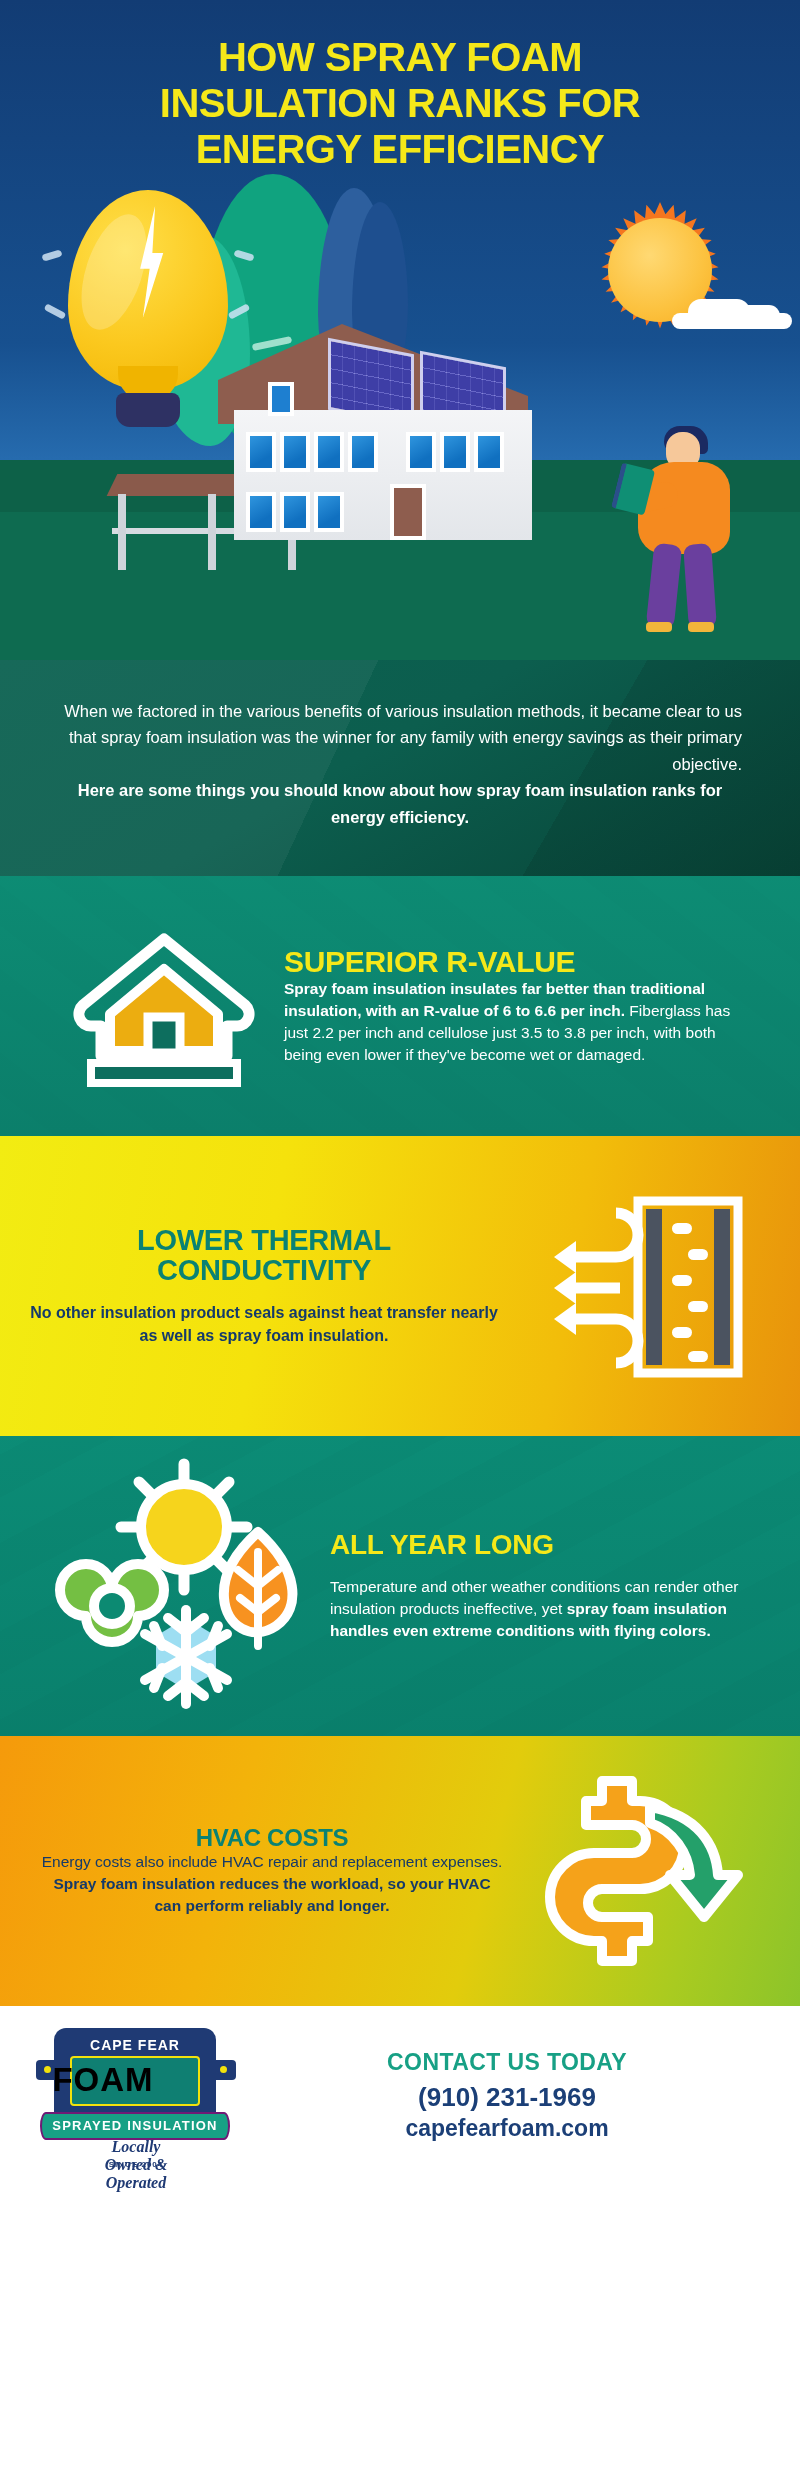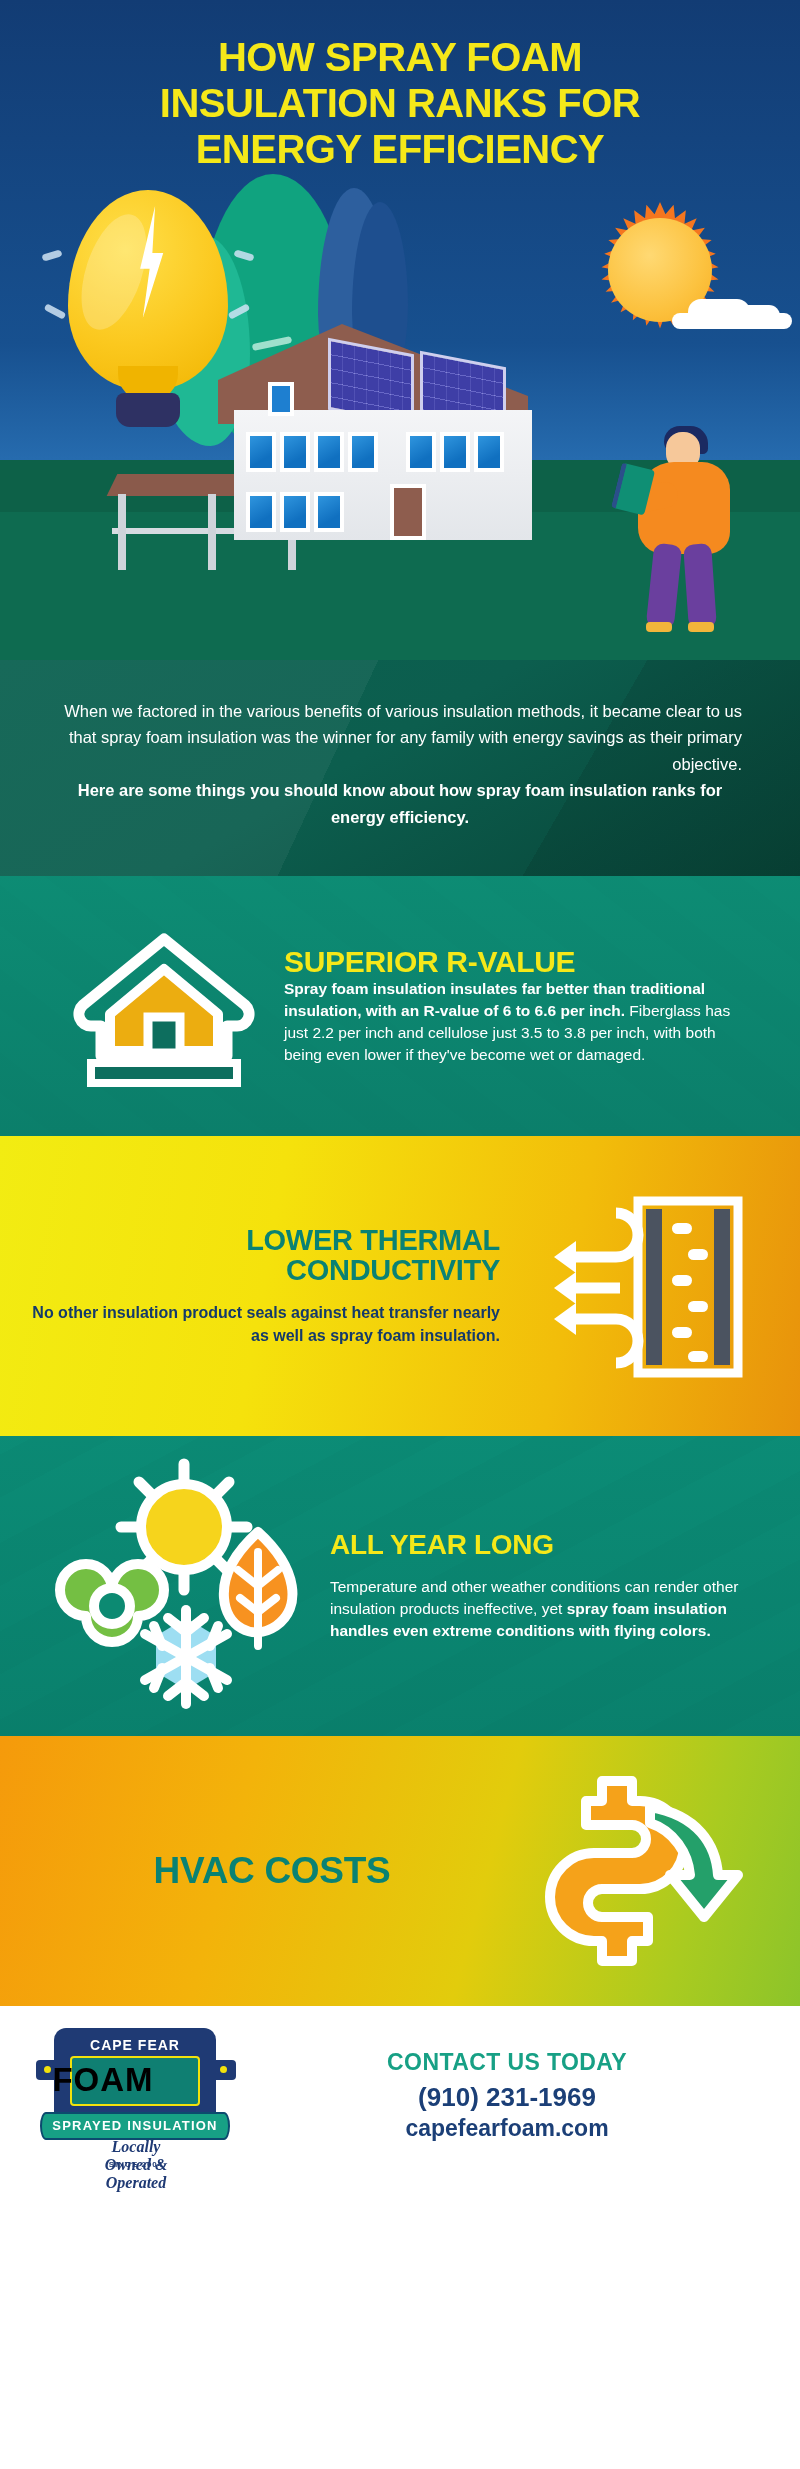--- a/index.html
+++ b/index.html
@@ -213,21 +213,21 @@
   .sec-rvalue h2 { color: #f5e819; font-size: 30px; }
   .sec-rvalue p  { color: #ffffff; font-size: 15.5px; }
   .sec-rvalue .txt { padding-right: 14px; }
 
   
   .sec-thermal {
     height: 300px;
     background: linear-gradient(100deg, #f2ec12 0%, #f5e20c 34%, #f2bd0a 70%, #e8920b 100%);
     padding: 0 40px 0 28px;
   }
-  .sec-thermal .txt { text-align: right; padding-right: 10px; }
+  .sec-thermal .txt { text-align: center; padding-right: 10px; }
   .sec-thermal h2 { color: #0a8273; font-size: 29px; margin-bottom: 16px; }
   .sec-thermal p  { color: #143a6b; font-size: 16px; font-weight: 700; }
   .sec-thermal .ico { width: 250px; }
 
   
   .sec-season {
     height: 300px;
     background:
       linear-gradient(180deg, rgba(11,137,116,.86), rgba(9,125,106,.90)),
       repeating-linear-gradient(-28deg, #0e9c81 0 40px, #0b8a72 40px 78px);
@@ -237,21 +237,21 @@
   .sec-season h2 { color: #f5e819; font-size: 28px; margin-bottom: 16px; }
   .sec-season p  { color: #ffffff; font-size: 15.5px; }
 
   
   .sec-hvac {
     height: 270px;
     background: linear-gradient(105deg, #f59a0b 0%, #f3b30a 30%, #e2cc0c 60%, #a9cb20 85%, #8cc42a 100%);
     padding: 0 30px 0 40px;
   }
   .sec-hvac .txt { text-align: center; padding-right: 6px; }
-  .sec-hvac h2 { color: #0a8273; font-size: 37px; }
+  .sec-hvac h2 { color: #0a8273; font-size: 24px; }
   .sec-hvac p  { color: #163a69; font-size: 15.5px; }
   .sec-hvac .ico { width: 260px; }
 
   
   .footer {
     height: 179px; background: #ffffff; display: flex; align-items: center;
     padding: 0 36px 0 30px; gap: 20px;
   }
   .logo { flex: 0 0 auto; width: 210px; position: relative; height: 150px; }
   .contact { flex: 1 1 auto; text-align: center; padding-right: 10px; }
@@ -264,21 +264,21 @@
   .lg-ear { position:absolute; top: 40px; width: 24px; height: 20px; background:#1f3a74; border-radius: 4px; }
   .lg-ear.l { left: 6px; } .lg-ear.r { left: 182px; }
   .lg-ear i { position:absolute; left:8px; top:6px; width:7px; height:7px; background:#f2e20c; border-radius:50%; }
   .lg-cape { position:absolute; left: 44px; top: 14px; width: 122px; height: 22px; color:#fff;
              font-size: 14px; font-weight: 800; letter-spacing: 1px; text-align:center; line-height:22px; }
   .lg-foambox { position:absolute; left: 40px; top: 36px; width: 130px; height: 50px;
                 background:#0f7f72; border: 2px solid #f2e20c; border-radius: 4px; }
   .lg-foam { position:absolute; left: 8px; top: 2px; width: 130px; text-align:center; color:#000000;
              font-size: 33px; font-weight: 800; letter-spacing: 1px; line-height: 44px; }
   .lg-banner { position:absolute; left: 10px; top: 92px; width: 190px; height: 28px; background:#17a085;
-               border: 2px solid #0c4a6e; border-radius: 6px / 14px; }
+               border: 2px solid #701a75; border-radius: 6px / 14px; }
   .lg-banner span { display:block; text-align:center; color:#fff; font-size: 13px; font-weight: 800;
                     letter-spacing: 1.2px; line-height: 24px; }
   .lg-script { position:absolute; left: 46px; top: 118px; width: 120px; text-align:center;
                color:#1f3a74; font-size: 16px; font-style: italic; font-weight:700;
                font-family: "Liberation Serif", serif; line-height: 1.1; }
   .lg-since { position:absolute; left: 46px; top: 140px; width: 120px; text-align:center;
               color:#1f3a74; font-size: 8px; font-weight: 800; letter-spacing: 1px; }
 </style>
 </head>
 <body>
@@ -481,20 +481,21 @@
       <h2>
         <span style="display:block">ALL YEAR LONG</span>
       </h2>
       <p><span>Temperature and other weather conditions can render other insulation products ineffective, yet </span><b>spray foam insulation handles even extreme conditions with flying colors.</b></p>
     </div>
   </section>
 
   <section class="sec sec-hvac">
     <div class="txt">
       <h2>HVAC COSTS</h2>
+      <p><span>Energy costs also include HVAC repair and replacement expenses. </span><b>Spray foam insulation reduces the workload, so your HVAC can perform reliably and longer.</b></p>
     </div>
     <div class="ico">
       <svg width="220" height="200" viewBox="0 0 220 200" aria-hidden="true">
         <path d="M86 8 L86 26 M86 170 L86 190" stroke="#ffffff" stroke-width="0"></path>
 
         <path d="M72 10 h30 v20 h8 a44 44 0 0 1 0 88 h-38 a14 14 0 0 0 0 28 h46 v24 h-16 v20 h-30 v-20 h-8 a44 44 0 0 1 0 -88 h38 a14 14 0 0 0 0 -28 h-46 v-24 h16 Z" fill="#f5a21a" stroke="#ffffff" stroke-width="10" stroke-linejoin="round"></path>
 
         <path d="M120 36 C168 44 186 74 188 104 L208 104 L174 146 L140 104 L160 104 C158 82 144 60 120 52 Z" fill="#24a06a" stroke="#ffffff" stroke-width="10" stroke-linejoin="round"></path>
       </svg>
     </div>

